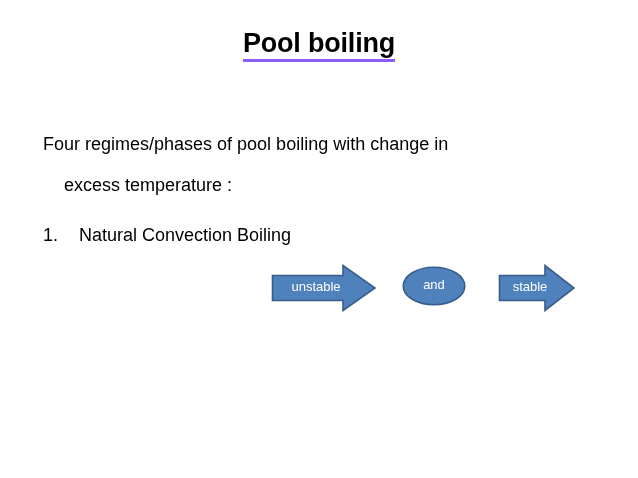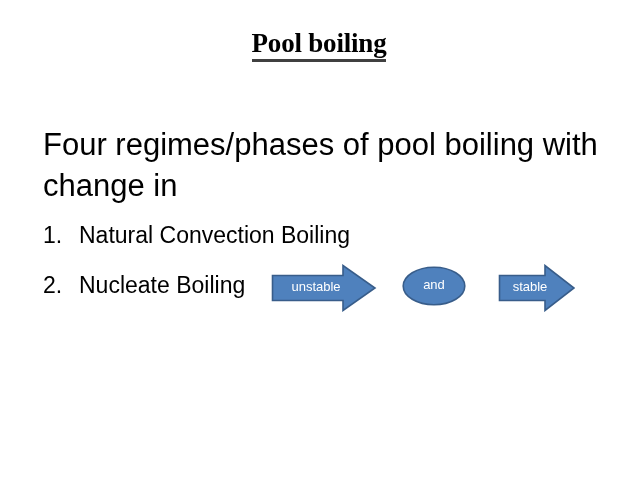--- a/index.html
+++ b/index.html
@@ -26,52 +26,51 @@
     top: 26px;
     width: 638px;
     text-align: center;
     font-size: 27px;
     font-weight: bold;
     line-height: 34px;
     letter-spacing: -0.2px;
     color: #000000;
   }
   .slide-title span {
-    border-bottom: 3px solid #404040;
+    border-bottom: 3px solid #8b5cf6;
     padding-bottom: 1px;
-    font-family: Liberation Serif, serif;
   }
 
   
   .intro {
     position: absolute;
     left: 43px;
     top: 124px;
     width: 575px;
-    font-size: 31px;
+    font-size: 18px;
     line-height: 41px;
     color: #000000;
     text-indent: 0;
   }
   .intro .cont {
     display: block;
     padding-left: 21px;
   }
 
   
   .num-list {
     position: absolute;
     left: 43px;
     top: 219px;
     width: 560px;
   }
   .num-item {
     position: relative;
     height: 50px;
-    font-size: 23px;
+    font-size: 18px;
     line-height: 33px;
     white-space: nowrap;
   }
   .num-item .num {
     display: inline-block;
     width: 36px;
     color: #000000;
   }
   .num-item .txt {
     color: #000000;
@@ -118,28 +117,26 @@
 <body>
 
 <div id="slide">
 
   <div class="slide-title">
     <span>Pool boiling</span>
   </div>
 
   <div class="intro">
     <span>Four regimes/phases of pool boiling with change in</span>
+    <span class="cont">excess temperature :</span>
   </div>
 
   <div class="num-list">
     <div class="num-item">
       <span class="num">1.</span><span class="txt">Natural Convection Boiling</span>
-    </div>
-    <div class="num-item">
-      <span class="num">2.</span><span class="txt">Nucleate Boiling</span>
     </div>
   </div>
 
   <div class="shapes">
 
     <div class="shape" id="arrow-unstable">
       <svg class="block-arrow" width="106" height="48" viewBox="0 0 106 48">
         <polygon points="1.5,11.5 72,11.5 72,1.5 104,24 72,46.5 72,36.5 1.5,36.5" fill="#4F81BD" stroke="#385D8A" stroke-width="1.6" stroke-linejoin="miter"></polygon>
       </svg>
       <span class="shape-label">unstable</span>

